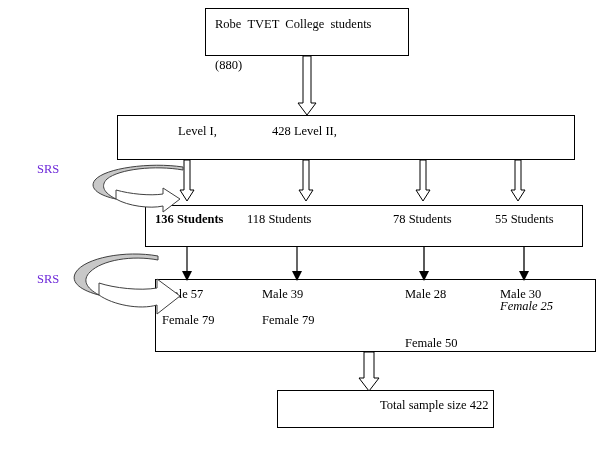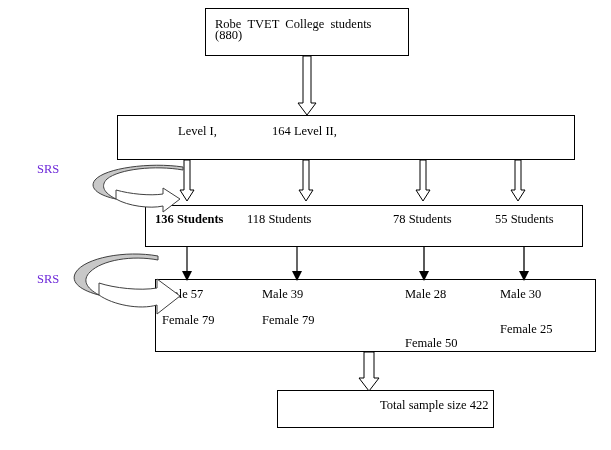--- a/index.html
+++ b/index.html
@@ -44,41 +44,41 @@
     pointer-events: none;
   }
 </style>
 </head>
 <body>
 
 <div id="canvas">
 
   <div class="box" style="left:205px; top:8px; width:204px; height:48px;"></div>
   <div class="txt" style="left:215px; top:17px;">Robe  TVET  College  students</div>
-  <div class="txt" style="left:215px; top:28px;">(880)</div>
+  <div class="txt" style="left:215px; top:58px;">(880)</div>
 
   <div class="box" style="left:117px; top:115px; width:458px; height:45px;"></div>
   <div class="txt" style="left:178px; top:124px;">Level I,</div>
-  <div class="txt" style="left:272px; top:124px;">164 Level II,</div>
+  <div class="txt" style="left:272px; top:124px;">428 Level II,</div>
 
   <div class="box" style="left:145px; top:205px; width:438px; height:42px;"></div>
   <div class="txt" style="left:155px; top:212px;font-weight:bold;">136 Students</div>
   <div class="txt" style="left:247px; top:212px;">118 Students</div>
   <div class="txt" style="left:393px; top:212px;text-align:center;">78 Students</div>
   <div class="txt" style="left:495px; top:212px;">55 Students</div>
 
   <div class="box" style="left:155px; top:279px; width:441px; height:73px;"></div>
   <div class="txt" style="left:162px; top:287px;">Male 57</div>
   <div class="txt" style="left:162px; top:313px;">Female 79</div>
   <div class="txt" style="left:262px; top:287px;">Male 39</div>
   <div class="txt" style="left:262px; top:313px;">Female 79</div>
   <div class="txt" style="left:405px; top:287px;">Male 28</div>
   <div class="txt" style="left:405px; top:313px;margin-top:23px;">Female 50</div>
   <div class="txt" style="left:500px; top:287px;">Male 30</div>
-  <div class="txt" style="left:500px; top:322px;">Female 25</div>
+  <div class="txt" style="left:500px; top:299px;font-style:italic;">Female 25</div>
 
   <div class="box" style="left:277px; top:390px; width:217px; height:38px;"></div>
   <div class="txt" style="left:332px; top:398px;margin-left:48px;">Total sample size 422</div>
 
   <div class="srs-label" style="left:37px; top:162px;">SRS</div>
   <div class="srs-label" style="left:37px; top:272px;">SRS</div>
 
   <svg class="overlay" viewBox="0 0 611 450" xmlns="http://www.w3.org/2000/svg">
 
     <g>

